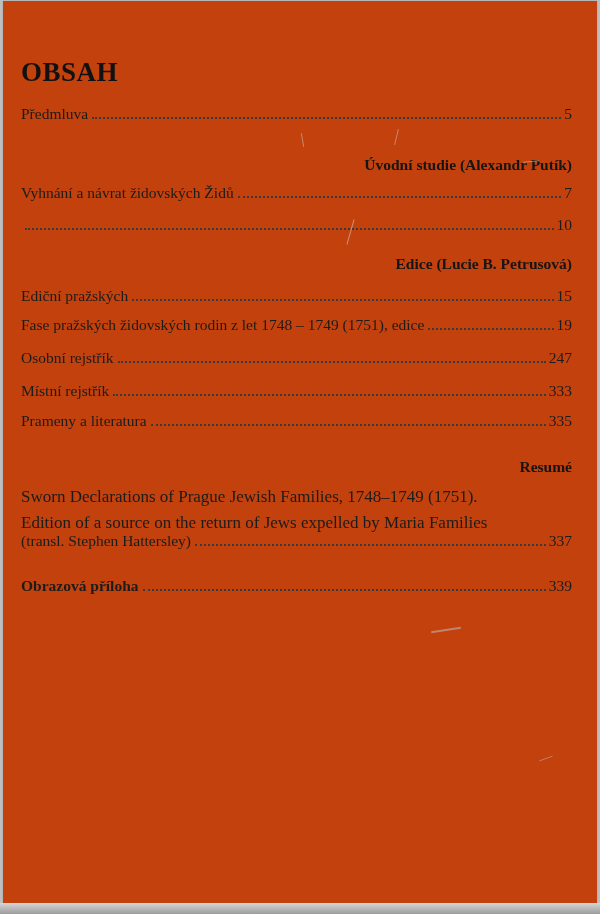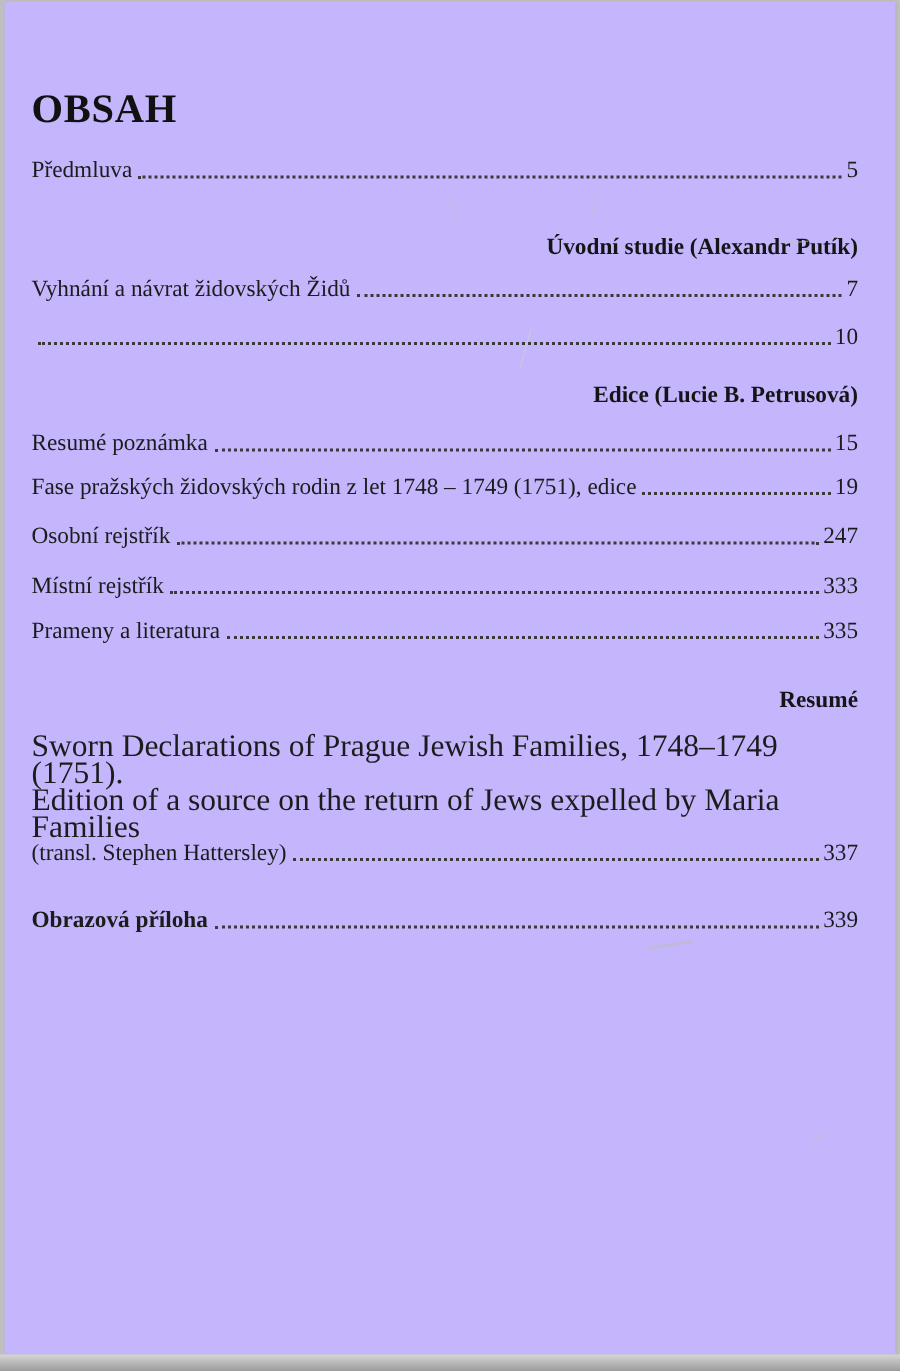--- a/index.html
+++ b/index.html
@@ -13,21 +13,21 @@
     position: relative;
     overflow: hidden;
     font-family: "Liberation Serif", "DejaVu Serif", serif;
   }
   .scan-page {
     position: absolute;
     left: 3px;
     top: 1px;
     width: 594px;
     height: 902px;
-    background: #c4b5fd;
+    background: #c2410c;
     box-shadow: 0 0 2px rgba(0,0,0,0.15);
   }
   .bottom-edge {
     position: absolute;
     left: 0;
     bottom: 0;
     width: 600px;
     height: 11px;
     background: linear-gradient(#d6d6d6, #9c9c9c);
   }
@@ -66,22 +66,23 @@
     flex: 1;
     border-bottom: 2px dotted #3a3a3a;
     margin: 0 3px 4px 4px;
     min-width: 20px;
   }
   .pg {
     white-space: nowrap;
     font-size: 15.5px;
   }
   .ml-line {
-    font-size: 21px;
+    font-size: 17px;
     line-height: 18px;
+    margin-top: 8px;
   }
   
   .artifact {
     position: absolute;
     background: #c2c2c2;
     opacity: 0.55;
     pointer-events: none;
   }
   .a1 { left: 393px; top: 128px; width: 1px;  height: 16px; transform: rotate(14deg); }
   .a2 { left: 299px; top: 132px; width: 1px;  height: 14px; transform: rotate(-10deg); }
@@ -113,21 +114,21 @@
     </div>
 
     <div class="row" style="margin-top:13px">
       <span class="dots"></span>
       <span class="pg">10</span>
     </div>
 
     <div class="heading" style="margin-top:20px">Edice (Lucie B. Petrusová)</div>
 
     <div class="row" style="margin-top:13px">
-      <span class="lbl">Resumé poznámka</span>
+      <span class="lbl">Ediční pražských</span>
       <span class="dots"></span>
       <span class="pg">15</span>
     </div>
 
     <div class="row" style="margin-top:10px">
       <span class="lbl">Fase pražských židovských rodin z let 1748 – 1749 (1751), edice</span>
       <span class="dots"></span>
       <span class="pg">19</span>
     </div>
 

